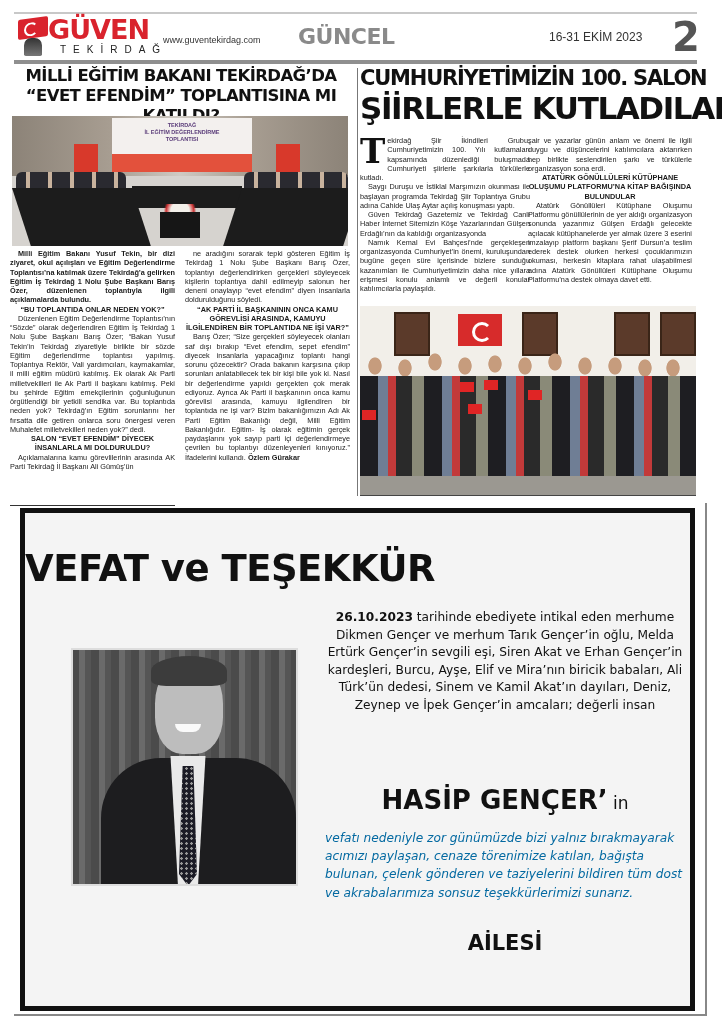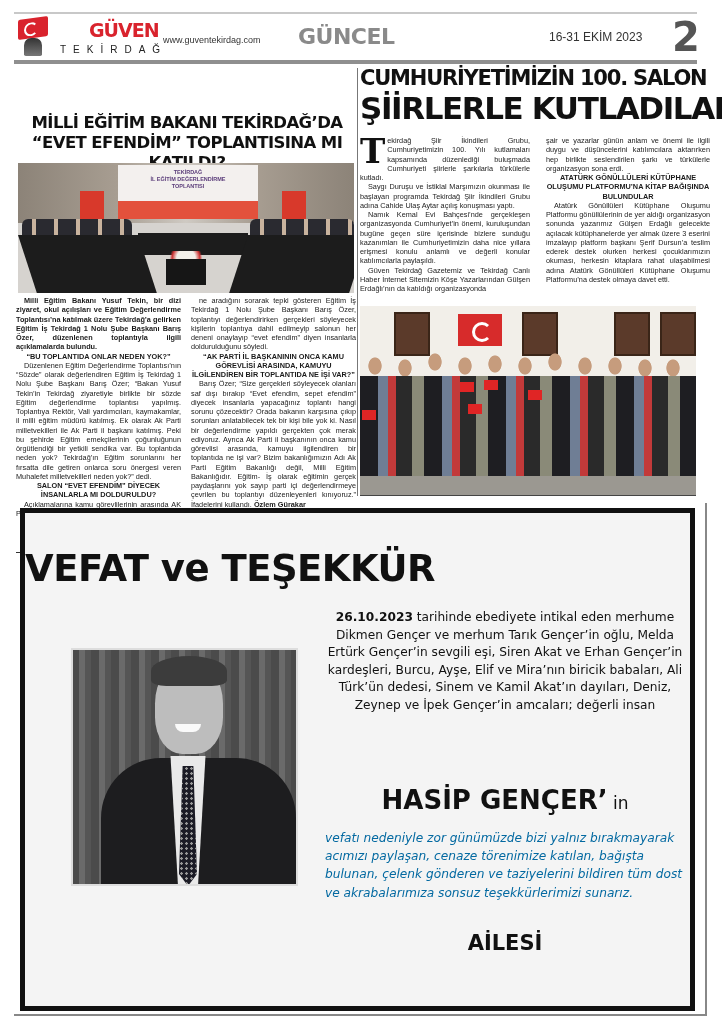--- a/index.html
+++ b/index.html
@@ -7,29 +7,29 @@
   body { font-family: "Liberation Sans", "DejaVu Sans", sans-serif; color: #111; position: relative; }
 
   
   .masthead { position: absolute; left: 14px; top: 12px; width: 683px; height: 48px; }
   .masthead .topline { position: absolute; left: 0; top: 0; width: 100%; height: 2px; background: #c8c8c8; }
   .masthead .botline { position: absolute; left: 0; top: 48px; width: 100%; height: 4px; background: #8f8f8f; }
   .logo { position: absolute; left: 2px; top: 4px; width: 150px; height: 42px; }
   .logo .flag { position: absolute; left: 2px; top: 2px; width: 30px; height: 20px; background: #d9232d; transform: skewY(-8deg); border-radius: 2px; }
   .logo .flag::after { content: ""; position: absolute; left: 6px; top: 4px; width: 10px; height: 10px; border-radius: 50%; border: 2px solid #fff; border-right-color: transparent; }
   .logo .bust { position: absolute; left: 8px; top: 22px; width: 18px; height: 18px; background: linear-gradient(#333,#777); border-radius: 40% 40% 10% 10%; }
-  .logo .brand { position: absolute; left: 32px; top: 0px; font-family: "DejaVu Sans", sans-serif; font-weight: bold; font-size: 19px; letter-spacing: -1px; color: #d9232d; line-height: 28px; padding-left: 41px; }
+  .logo .brand { position: absolute; left: 32px; top: 0px; font-family: "DejaVu Sans", sans-serif; font-weight: bold; font-size: 27px; letter-spacing: -1px; color: #d9232d; line-height: 28px; }
   .logo .city { position: absolute; left: 44px; top: 28px; font-size: 10px; letter-spacing: 7px; color: #222; }
   .site-url { position: absolute; left: 149px; top: 23px; font-size: 9px; color: #333; }
   .section { position: absolute; left: 284px; top: 12px; font-family: "DejaVu Sans", sans-serif; font-weight: bold; font-size: 22px; color: #8a8a8a; letter-spacing: -0.5px; }
   .issue-date { position: absolute; left: 535px; top: 18px; font-size: 12px; color: #333; }
   .page-num { position: absolute; left: 658px; top: 4px; font-family: "DejaVu Sans", sans-serif; font-weight: bold; font-size: 40px; color: #555; line-height: 42px; }
 
   
-  .left-article { position: absolute; left: 16px; top: 66px; width: 342px; margin-top: 47px; }
+  .left-article { position: absolute; left: 10px; top: 66px; width: 342px; }
   .headline-l { font-family: "DejaVu Sans", sans-serif; font-weight: bold; font-size: 16.5px; line-height: 20px; text-align: center; letter-spacing: -0.6px; color: #111; }
   .photo-meeting { position: absolute; left: 2px; top: 50px; width: 336px; height: 130px; overflow: hidden; background: #5a5a5a; }
   .pm-wall { position: absolute; left: 0; top: 0; width: 100%; height: 60px; background: linear-gradient(90deg,#8c8378,#a89e92 30%,#cfcac3 50%,#a89e92 70%,#8c8378); }
   .pm-banner { position: absolute; left: 100px; top: 2px; width: 140px; height: 44px; background: #f3f0ee; }
   .pm-banner-red { position: absolute; left: 100px; top: 38px; width: 140px; height: 18px; background: #e3513c; }
   .pm-banner-text { position: absolute; left: 100px; top: 6px; width: 140px; font-size: 5.5px; font-weight: bold; color: #5b3d7a; text-align: center; line-height: 7px; }
   .pm-roll-l, .pm-roll-r { position: absolute; top: 28px; width: 24px; height: 42px; background: #d8392b; }
   .pm-roll-l { left: 62px; } .pm-roll-r { left: 264px; }
   .pm-floor { position: absolute; left: 0; top: 60px; width: 100%; height: 70px; background: #d6d3cf; }
   .pm-table-l { position: absolute; left: 0; top: 72px; width: 120px; height: 58px; background: #1c1c1c; transform: skewX(18deg); transform-origin: top left; }
@@ -42,21 +42,21 @@
 
   .cols-l { position: absolute; left: 0; top: 183px; width: 342px; height: 262px; }
   .col { position: absolute; top: 0; font-size: 7.3px; line-height: 9.25px; text-align: justify; color: #1b1b1b; }
   .col p { text-indent: 8px; }
   .col .lead { font-weight: bold; }
   .col .sub { font-weight: bold; text-align: center; text-indent: 0; font-size: 7.3px; }
   .col .byline { font-weight: bold; }
   .col-a { left: 0; width: 165px; }
   .col-b { left: 175px; width: 165px; }
   .col-c { left: 0; width: 170px; }
-  .col-d { left: 186px; width: 164px; }
+  .col-d { left: 168px; width: 164px; }
   .col-rule { position: absolute; left: 0; top: 256px; width: 165px; height: 1px; background: #333; }
 
   .vdivider { position: absolute; left: 357px; top: 68px; width: 1px; height: 428px; background: #777; }
 
   
   .right-article { position: absolute; left: 360px; top: 66px; width: 340px; }
   .headline-r1 { font-family: "DejaVu Sans", sans-serif; font-weight: bold; font-size: 21px; line-height: 24px; letter-spacing: -1.2px; color: #111; white-space: nowrap; }
   .headline-r2 { font-family: "DejaVu Sans", sans-serif; font-weight: bold; font-size: 31px; line-height: 36px; letter-spacing: -1.4px; color: #111; white-space: nowrap; }
   .cols-r { position: absolute; left: 0; top: 70px; width: 340px; height: 170px; }
   .dropcap { float: left; font-family: "DejaVu Serif", serif; font-weight: bold; font-size: 34px; line-height: 30px; margin: 0 2px 0 0; color: #111; }
@@ -169,23 +169,23 @@
 
 <div class="vdivider"></div>
 
 <div class="right-article">
   <div class="headline-r1">CUMHURİYETİMİZİN 100. SALON</div>
   <div class="headline-r2">ŞİİRLERLE KUTLADILAR</div>
 
   <div class="cols-r">
     <div class="col col-c">
       <p style="text-indent:0"><span class="dropcap">T</span><span>ekirdağ Şiir İkindileri Grubu, Cumhuriyetimizin 100. Yılı kutlamaları kapsamında düzenlediği buluşmada Cumhuriyeti şiirlerle şarkılarla türkülerle kutladı.</span></p>
-      <p>Saygı Duruşu ve İstiklal Marşımızın okunması ile başlayan programda Tekirdağ Şiir İkindileri Grubu adına Cahide Ulaş Aytar açılış konuşması yaptı.</p>
+      <p>Saygı Duruşu ve İstiklal Marşımızın okunması ile başlayan programda Tekirdağ Şiir Toplantıya Grubu adına Cahide Ulaş Aytar açılış konuşması yaptı.</p>
+      <p>Güven Tekirdağ Gazetemiz ve Tekirdağ Canlı Haber İnternet Sitemizin Köşe Yazarlarından Gülşen Erdağlı’nın da katıldığı organizasyonda</p>
       <p>Namık Kemal Evi Bahçesi’nde gerçekleşen organizasyonda Cumhuriyet’in önemi, kuruluşundan bugüne geçen süre içerisinde bizlere sunduğu kazanımları ile Cumhuriyetimizin daha nice yıllara erişmesi konulu anlamlı ve değerli konular katılımcılarla paylaşıldı.</p>
-      <p>Güven Tekirdağ Gazetemiz ve Tekirdağ Canlı Haber İnternet Sitemizin Köşe Yazarlarından Gülşen Erdağlı’nın da katıldığı organizasyonda</p>
     </div>
     <div class="col col-d">
       <p style="text-indent:0">şair ve yazarlar günün anlam ve önemi ile ilgili duygu ve düşüncelerini katılımcılara aktarırken hep birlikte seslendirilen şarkı ve türkülerle organizasyon sona erdi.</p>
       <p class="sub">ATATÜRK GÖNÜLLÜLERİ KÜTÜPHANE OLUŞUMU PLATFORMU’NA KİTAP BAĞIŞINDA BULUNDULAR</p>
       <p>Atatürk Gönüllüleri Kütüphane Oluşumu Platformu gönüllülerinin de yer aldığı organizasyon sonunda yazarımız Gülşen Erdağlı gelecekte açılacak kütüphanelerde yer almak üzere 3 eserini imzalayıp platform başkanı Şerif Dursun’a teslim ederek destek olurken herkesi çocuklarımızın okuması, herkesin kitaplara rahat ulaşabilmesi adına Atatürk Gönüllüleri Kütüphane Oluşumu Platformu’na destek olmaya davet etti.</p>
     </div>
   </div>
 
   <div class="photo-group">
     <div class="pg-wall"></div>

